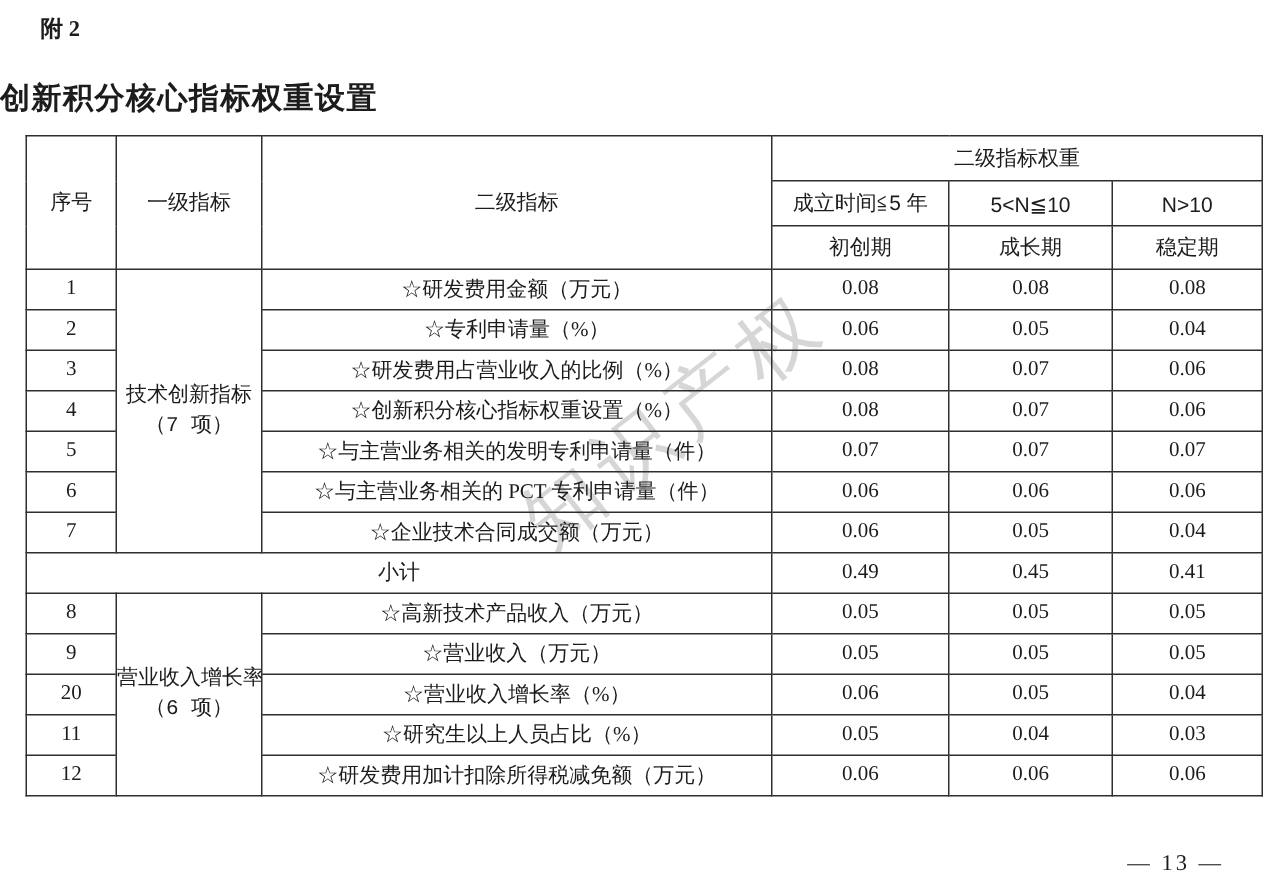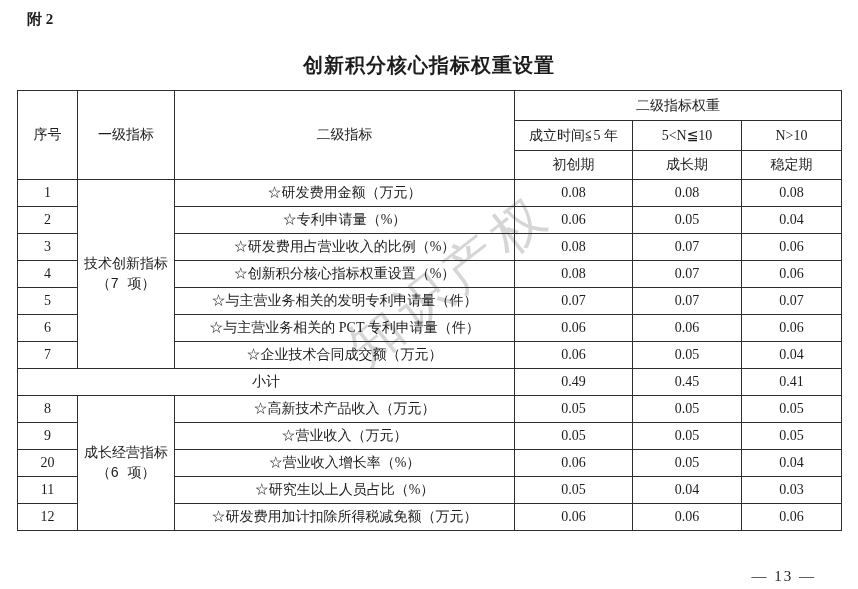--- a/index.html
+++ b/index.html
@@ -11,21 +11,20 @@
     position: relative;
     overflow: hidden;
   }
   .doc-annotation {
     position: absolute; left: 27px; top: 10px;
     font-size: 15px; font-weight: bold;
     font-family: "Liberation Serif", serif;
   }
   .doc-title {
     position: absolute; left: 0; right: 0; top: 52px;
-    text-align: center;
     font-size: 20px; font-weight: bold;
     letter-spacing: 1px;
     font-family: "Liberation Sans", sans-serif;
   }
   table.weights-table {
     position: absolute; left: 17px; top: 90px;
     width: 825px;
     border-collapse: collapse;
     table-layout: fixed;
   }
@@ -35,21 +34,21 @@
     vertical-align: middle;
     padding: 0;
     font-size: 14px;
     overflow: hidden;
     white-space: nowrap;
   }
   tr.hdr-row { height: 30px; }
   tr.hdr-row-last { height: 29px; }
   tr.data-row { height: 27px; }
   .hd {
-    font-family: Liberation Serif, serif;
+    font-family: Liberation Sans, sans-serif;
     font-size: 14px;
   }
   .ind {
     text-align: left;
     padding-left: 7px;
     font-family: "Liberation Serif", serif;
   }
   .num {
     font-family: Liberation Serif, serif;
     font-size: 15px;
@@ -172,21 +171,21 @@
   <tr class="data-row">
     <td class="subtotal-cell" colspan="3">小计</td>
     <td class="num">0.49</td>
     <td class="num">0.45</td>
     <td class="num">0.41</td>
   </tr>
 
   <tr class="data-row">
     <td>8</td>
     <td class="group-cell" rowspan="5">
-      <div>成长经营指标</div>
+      <div>营业收入增长率</div>
       <div>（6 项）</div>
     </td>
     <td class="ind">☆高新技术产品收入（万元）</td>
     <td class="num">0.05</td>
     <td class="num">0.05</td>
     <td class="num">0.05</td>
   </tr>
   <tr class="data-row">
     <td>9</td>
     <td class="ind">☆营业收入（万元）</td>

